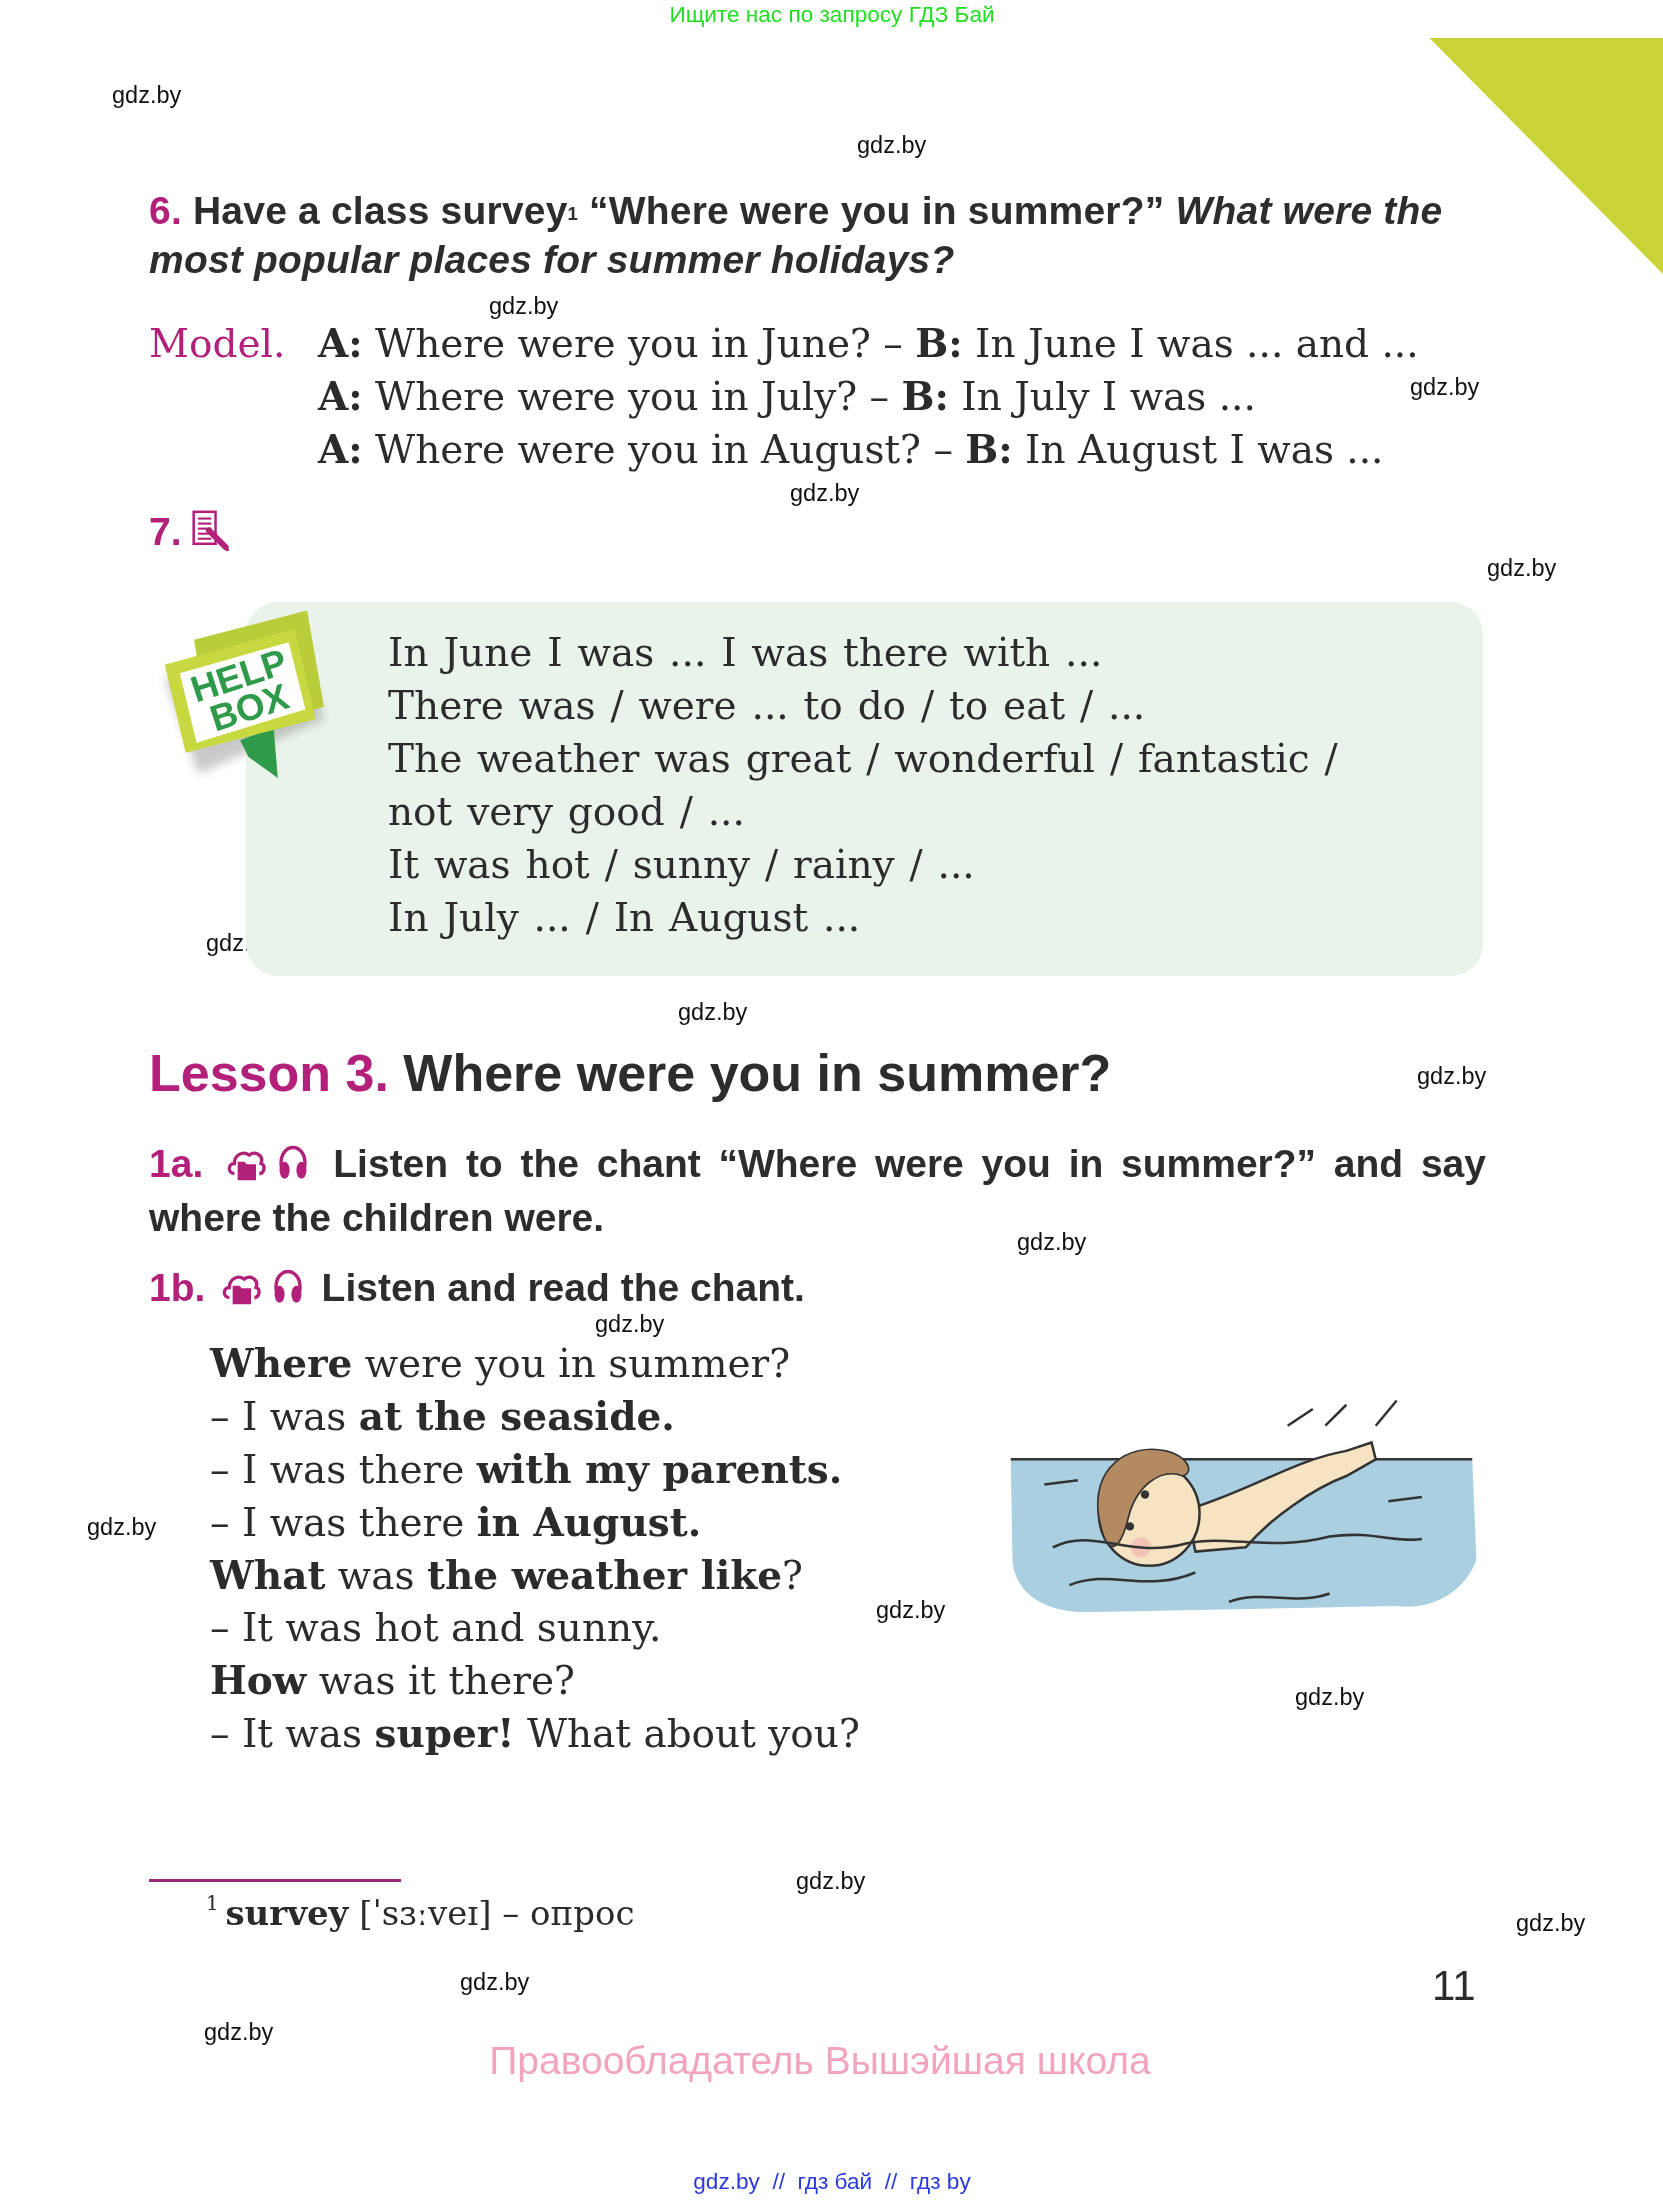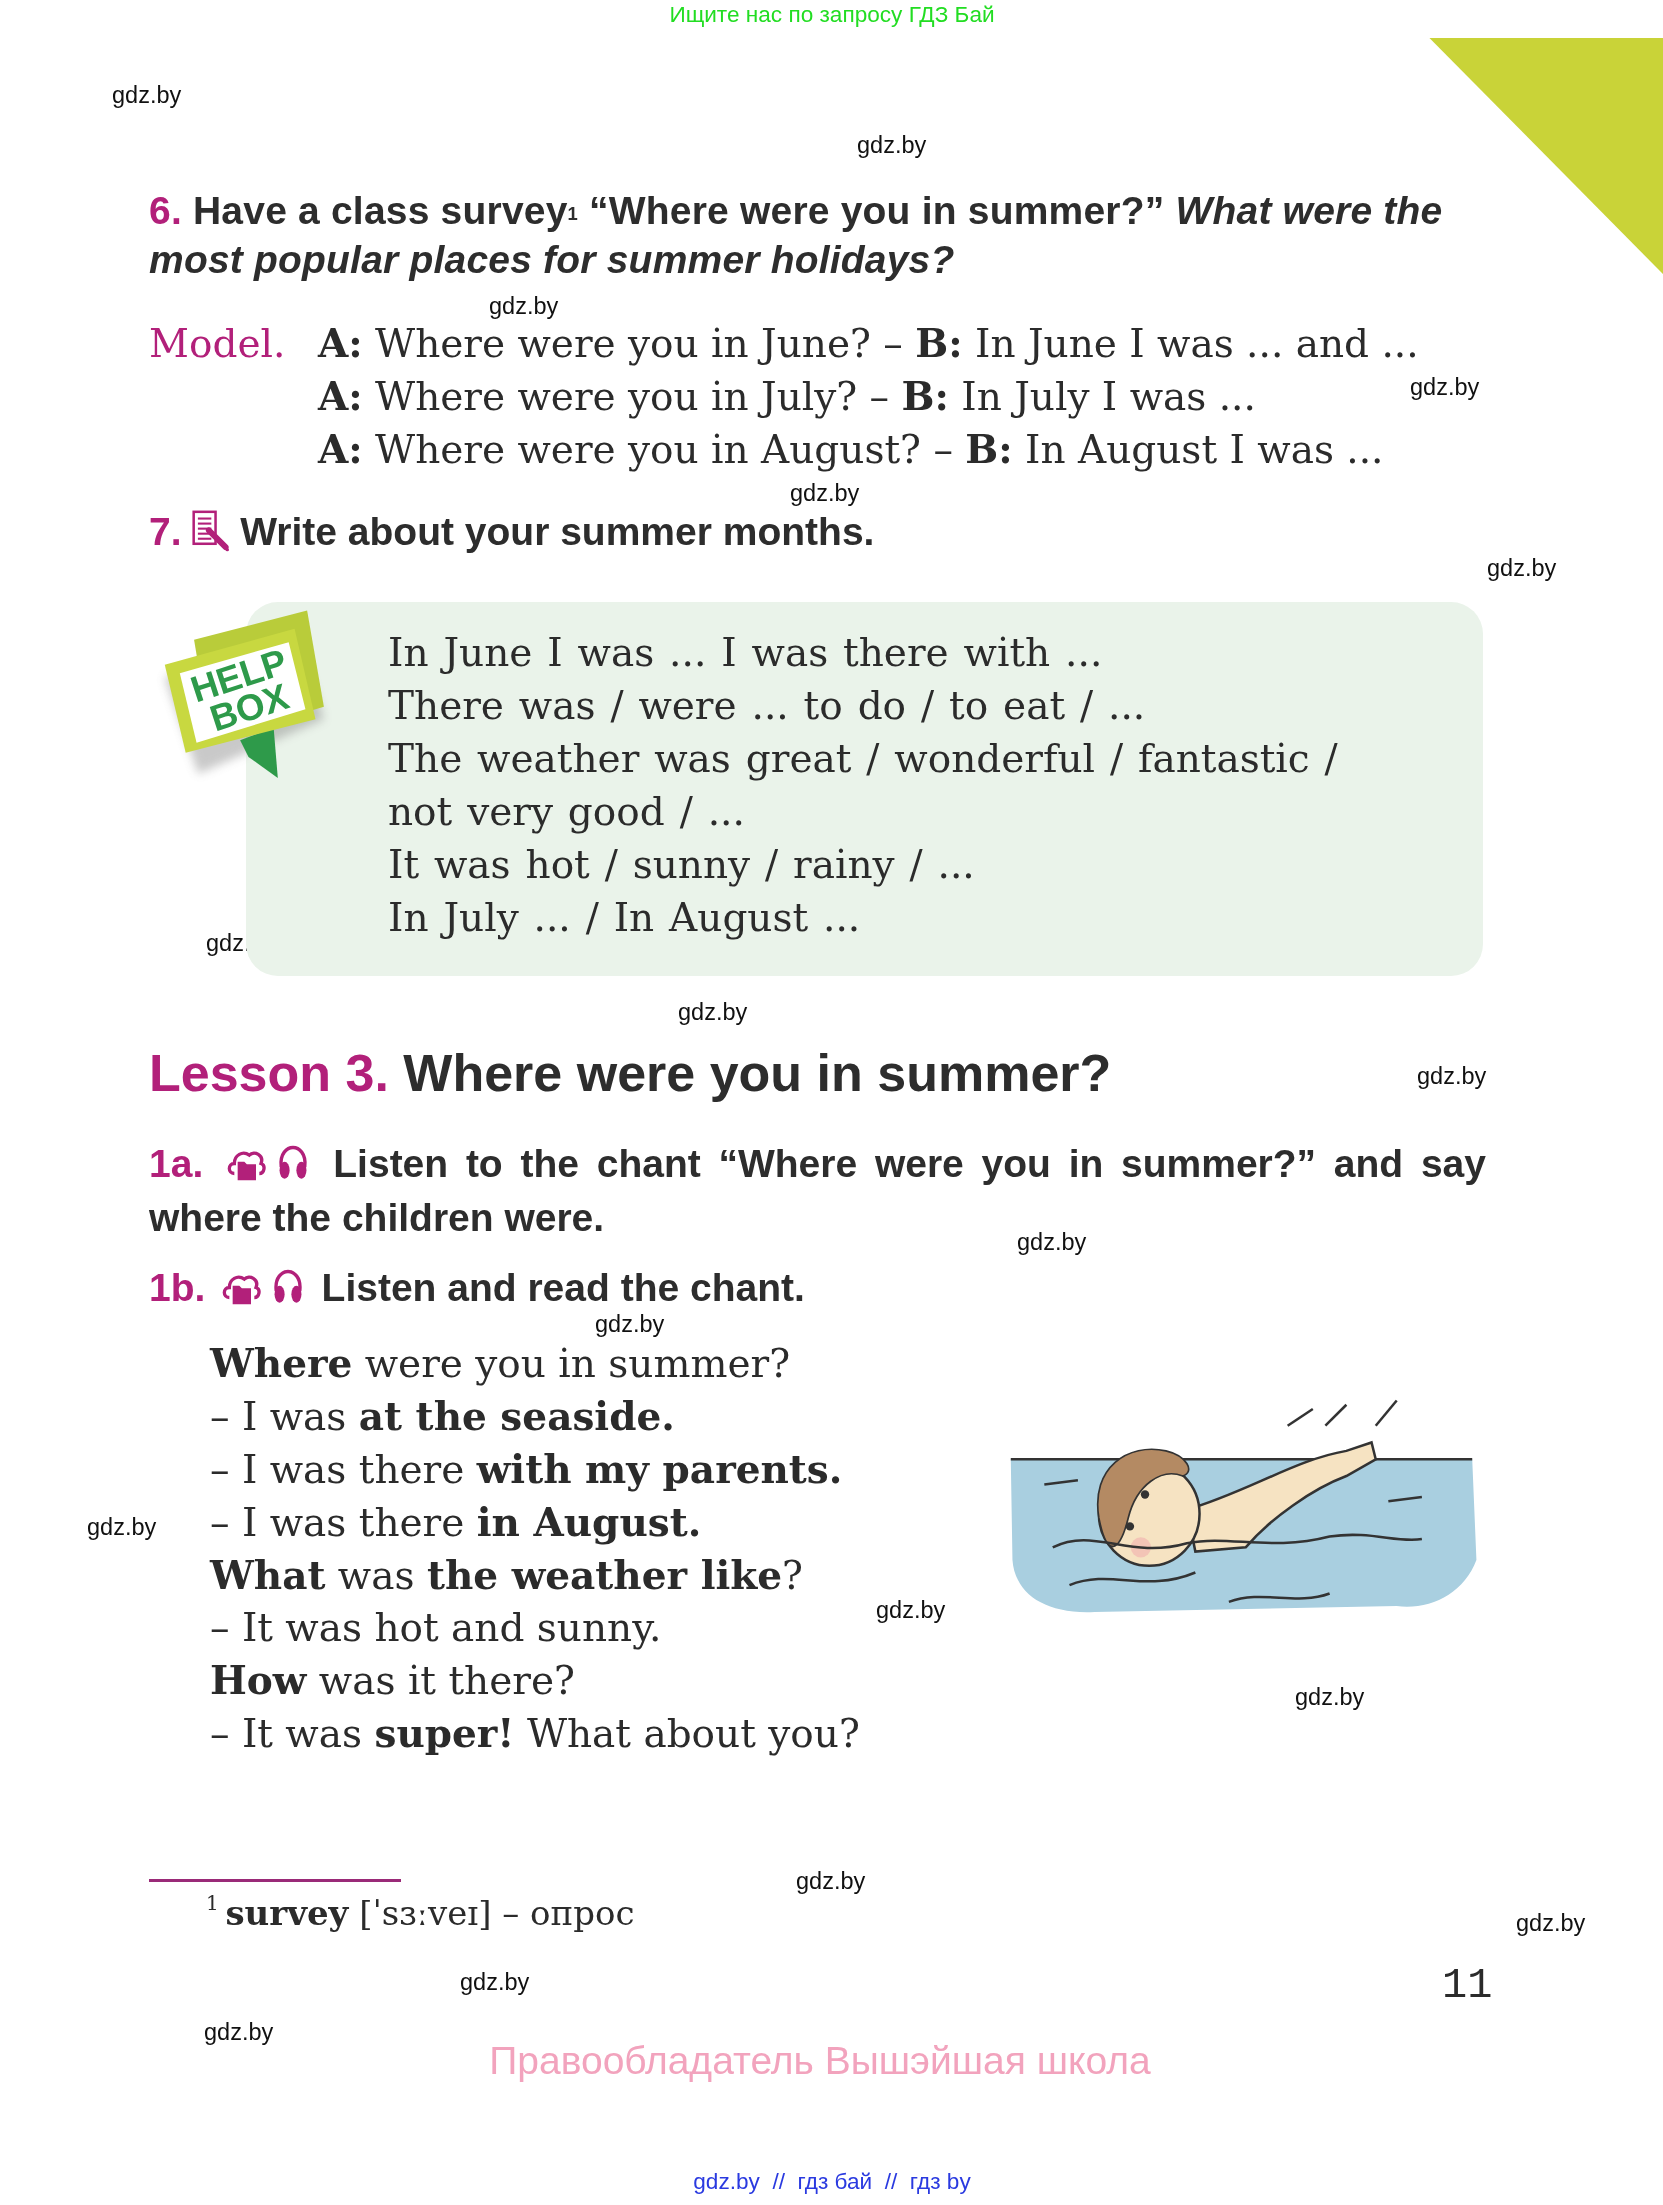--- a/index.html
+++ b/index.html
@@ -42,21 +42,21 @@
 
   .chant { left:210px; top:1337px; font-family:"DejaVu Serif", serif; font-size:39px; line-height:52px; color:#2b2b2b; white-space:nowrap; }
   .chant b { font-weight:bold; }
 
   .swimmer { left:994px; top:1392px; width:495px; height:252px; }
 
   .fn-line { left:149px; top:1879px; width:252px; height:3.4px; background:#9a2a78; }
   .footnote { left:206px; top:1893px; font-family:"DejaVu Serif", serif; font-size:34px; color:#2b2b2b; white-space:nowrap; }
   .footnote sup { font-size:20px; vertical-align:top; position:relative; top:-1.7px; margin-right:6.7px; }
 
-  .pagenum { left:1432px; top:1962px; font-family:Liberation Mono, monospace; font-size:42px; color:#2b2b2b;margin-left:10px; }
+  .pagenum { left:1432px; top:1962px; font-family:Liberation Sans, sans-serif; font-size:42px; color:#2b2b2b; }
   .copyright { left:0; width:1640px; top:2039px; text-align:center; font-size:39px; color:#f2a3bd; }
   .bottom-links { left:0; width:1664px; top:2169px; text-align:center; font-size:22.6px; color:#2a3ae0; }
 </style>
 </head>
 <body>
 
 <div class="abs top-banner">Ищите нас по запросу ГДЗ Бай</div>
 
 <svg class="abs corner" viewBox="0 0 290 283">
   <polygon points="10,0 290,0 290,283" fill="#c9d338"></polygon>
@@ -102,21 +102,20 @@
   <svg width="37" height="44" viewBox="0 0 44 52">
     <rect x="2" y="2" width="26" height="38" fill="#fff" stroke="#b2207a" stroke-width="3"></rect>
     <line x1="7" y1="10" x2="23" y2="10" stroke="#b2207a" stroke-width="2.5"></line>
     <line x1="7" y1="16" x2="23" y2="16" stroke="#b2207a" stroke-width="2.5"></line>
     <line x1="7" y1="22" x2="23" y2="22" stroke="#b2207a" stroke-width="2.5"></line>
     <line x1="7" y1="28" x2="23" y2="28" stroke="#b2207a" stroke-width="2.5"></line>
     <line x1="7" y1="34" x2="23" y2="34" stroke="#b2207a" stroke-width="2.5"></line>
     <line x1="20" y1="24" x2="40" y2="44" stroke="#b2207a" stroke-width="7" stroke-linecap="round"></line>
     <circle cx="42" cy="47" r="2" fill="#b2207a"></circle>
   </svg>
-  <span>Write about your summer months.</span>
 </div>
 
 <div class="abs helpbox"></div>
 <svg class="abs helpbadge" viewBox="0 0 240 240">
   <defs>
     <filter id="sh" x="-20%" y="-20%" width="140%" height="140%">
         <feGaussianBlur stdDeviation="6"></feGaussianBlur>
       </filter>
   </defs>
   <polygon points="20,90 175,30 210,140 60,205" fill="#888" opacity="0.45" filter="url(#sh)"></polygon>

